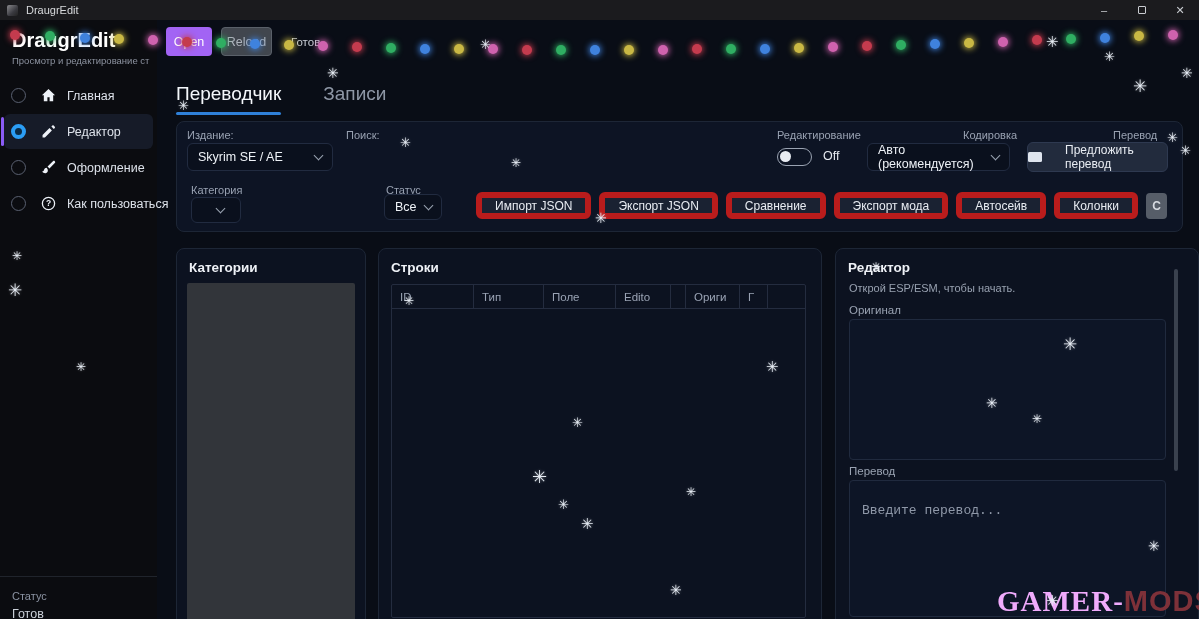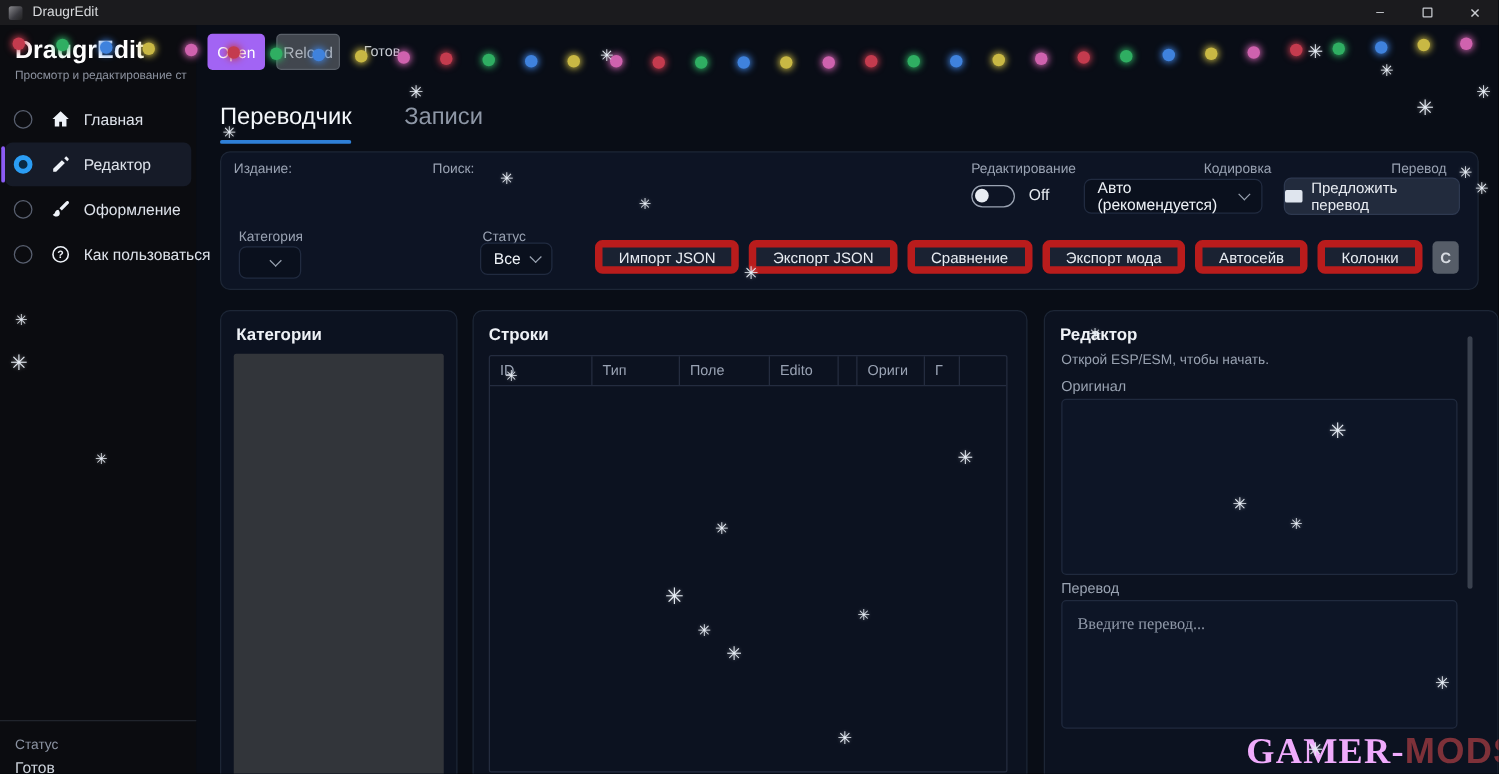--- a/index.html
+++ b/index.html
@@ -74,21 +74,21 @@
     font-size:12.5px; padding:0 11px; outline:none; }
   #search-input::placeholder { color:#646e82; }
   .toggle { position:absolute; left:600px; top:26px; width:35px; height:18px;
     border:1.5px solid #9aa3b2; border-radius:10px; cursor:pointer; }
   .toggle::after { content:""; position:absolute; left:2px; top:1.5px; width:11px; height:11px;
     background:#e8ecf2; border-radius:50%; }
   #toggle-state { position:absolute; left:646px; top:27px; font-size:12.5px; color:#e6eaf0; }
   #combo-encoding { left:690px; top:21px; width:143px; }
   .btn-suggest { position:absolute; left:850px; top:20px; width:141px; height:30px;
     background:#222b3d; border:1px solid #2e3950; border-radius:6px; cursor:pointer;
-    display:flex; align-items:center; justify-content:center; gap:7px; color:#e8ecf2; font-size:12px; }
+    display:flex; align-items:center; justify-content:center; gap:23px; color:#e8ecf2; font-size:12px; }
   .mail-ico { width:14px; height:10px; background:#dfe5ee; border-radius:1.5px; flex:none; }
   #lbl-category { left:14px; top:62px; }
   #combo-category { left:14px; top:75px; width:50px; height:26px; justify-content:center; }
   #lbl-status2 { left:209px; top:62px; }
   #combo-status { left:207px; top:72px; width:58px; height:26px; }
   .actions { position:absolute; right:15px; top:70px; display:flex; gap:8px; align-items:center; }
   .act-btn { height:27px; padding:0 13px; background:#1a2232; border:6px solid #b91c1c;
     border-radius:6px; color:#e8ecf2; font-size:12px; display:flex; align-items:center;
     white-space:nowrap; cursor:pointer; }
   .refresh-btn { height:26px; width:21px; background:#565d68; border-radius:4px; color:#d6dae0;
@@ -105,24 +105,24 @@
   .thead { display:flex; height:24px; border-bottom:1px solid #242c3f; }
   .th { border-right:1px solid #242c3f; font-size:11.5px; color:#9aa3b4; display:flex;
     align-items:center; padding-left:8px; overflow:hidden; white-space:nowrap; flex:none; cursor:pointer; }
   .th:last-child { border-right:none; }
   #panel-editor { left:835px; top:248px; width:364px; height:380px; }
   .editor-hint { position:absolute; left:13px; top:33px; font-size:11px; color:#98a1b0; }
   #lbl-original { position:absolute; left:13px; top:55px; font-size:11.5px; color:#9aa3b2; }
   #box-original { position:absolute; left:13px; top:70px; width:317px; height:141px;
     background:#0d1526; border:1px solid #202a3e; border-radius:4px; }
   #lbl-translation { position:absolute; left:13px; top:216px; font-size:11.5px; color:#9aa3b2; }
-  #box-translation { position:absolute; left:13px; top:231px; width:317px; height:103px;
+  #box-translation { position:absolute; left:13px; top:231px; width:317px; height:137px;
     background:#0d1526; border:1px solid #202a3e; border-radius:4px; resize:none;
-    padding:10px 12px; font-size:13px; color:#eef2f7; outline:none;
-    font-family:Liberation Serif, serif; }
+    padding:22px 12px; font-size:13px; color:#eef2f7; outline:none;
+    font-family:Liberation Mono, monospace; }
   #box-translation::placeholder { color:#8f98a8; }
   .editor-scrollbar { position:absolute; left:338px; top:20px; width:4px; height:202px;
     background:#3a414e; border-radius:2px; cursor:pointer; }
   
   .watermark { position:absolute; left:997px; top:585px; z-index:8; font-weight:bold;
     font-size:29px; letter-spacing:1px; white-space:nowrap; }
   .wm-gray { color:#f0abfc;font-family:Liberation Serif, serif; } .wm-red { color:#7e3139; }
   
   .decor { position:absolute; left:0; top:0; width:1199px; height:619px;
     pointer-events:none; z-index:40; }
@@ -198,20 +198,24 @@
   <div class="btn-reload">Reload</div>
   <div class="hdr-status">Готов</div>
 
   <div class="tabs" id="tabs">
       <div class="tab active">Переводчик</div>
       <div class="tab">Записи</div>
     </div>
 
   <div class="filterbar">
     <div class="f-label" id="lbl-edition">Издание:</div>
+    <div class="combo" id="combo-edition">
+      <span>Skyrim SE / AE</span>
+      <span class="chev"></span>
+    </div>
     <div class="f-label" id="lbl-search">Поиск:</div>
     <div class="f-label" id="lbl-editing">Редактирование</div>
     <div class="toggle"></div>
     <div id="toggle-state">Off</div>
     <div class="f-label" id="lbl-encoding">Кодировка</div>
     <div class="combo" id="combo-encoding">
       <span>Авто (рекомендуется)</span>
       <span class="chev"></span>
     </div>
     <div class="f-label" id="lbl-translate">Перевод</div>

